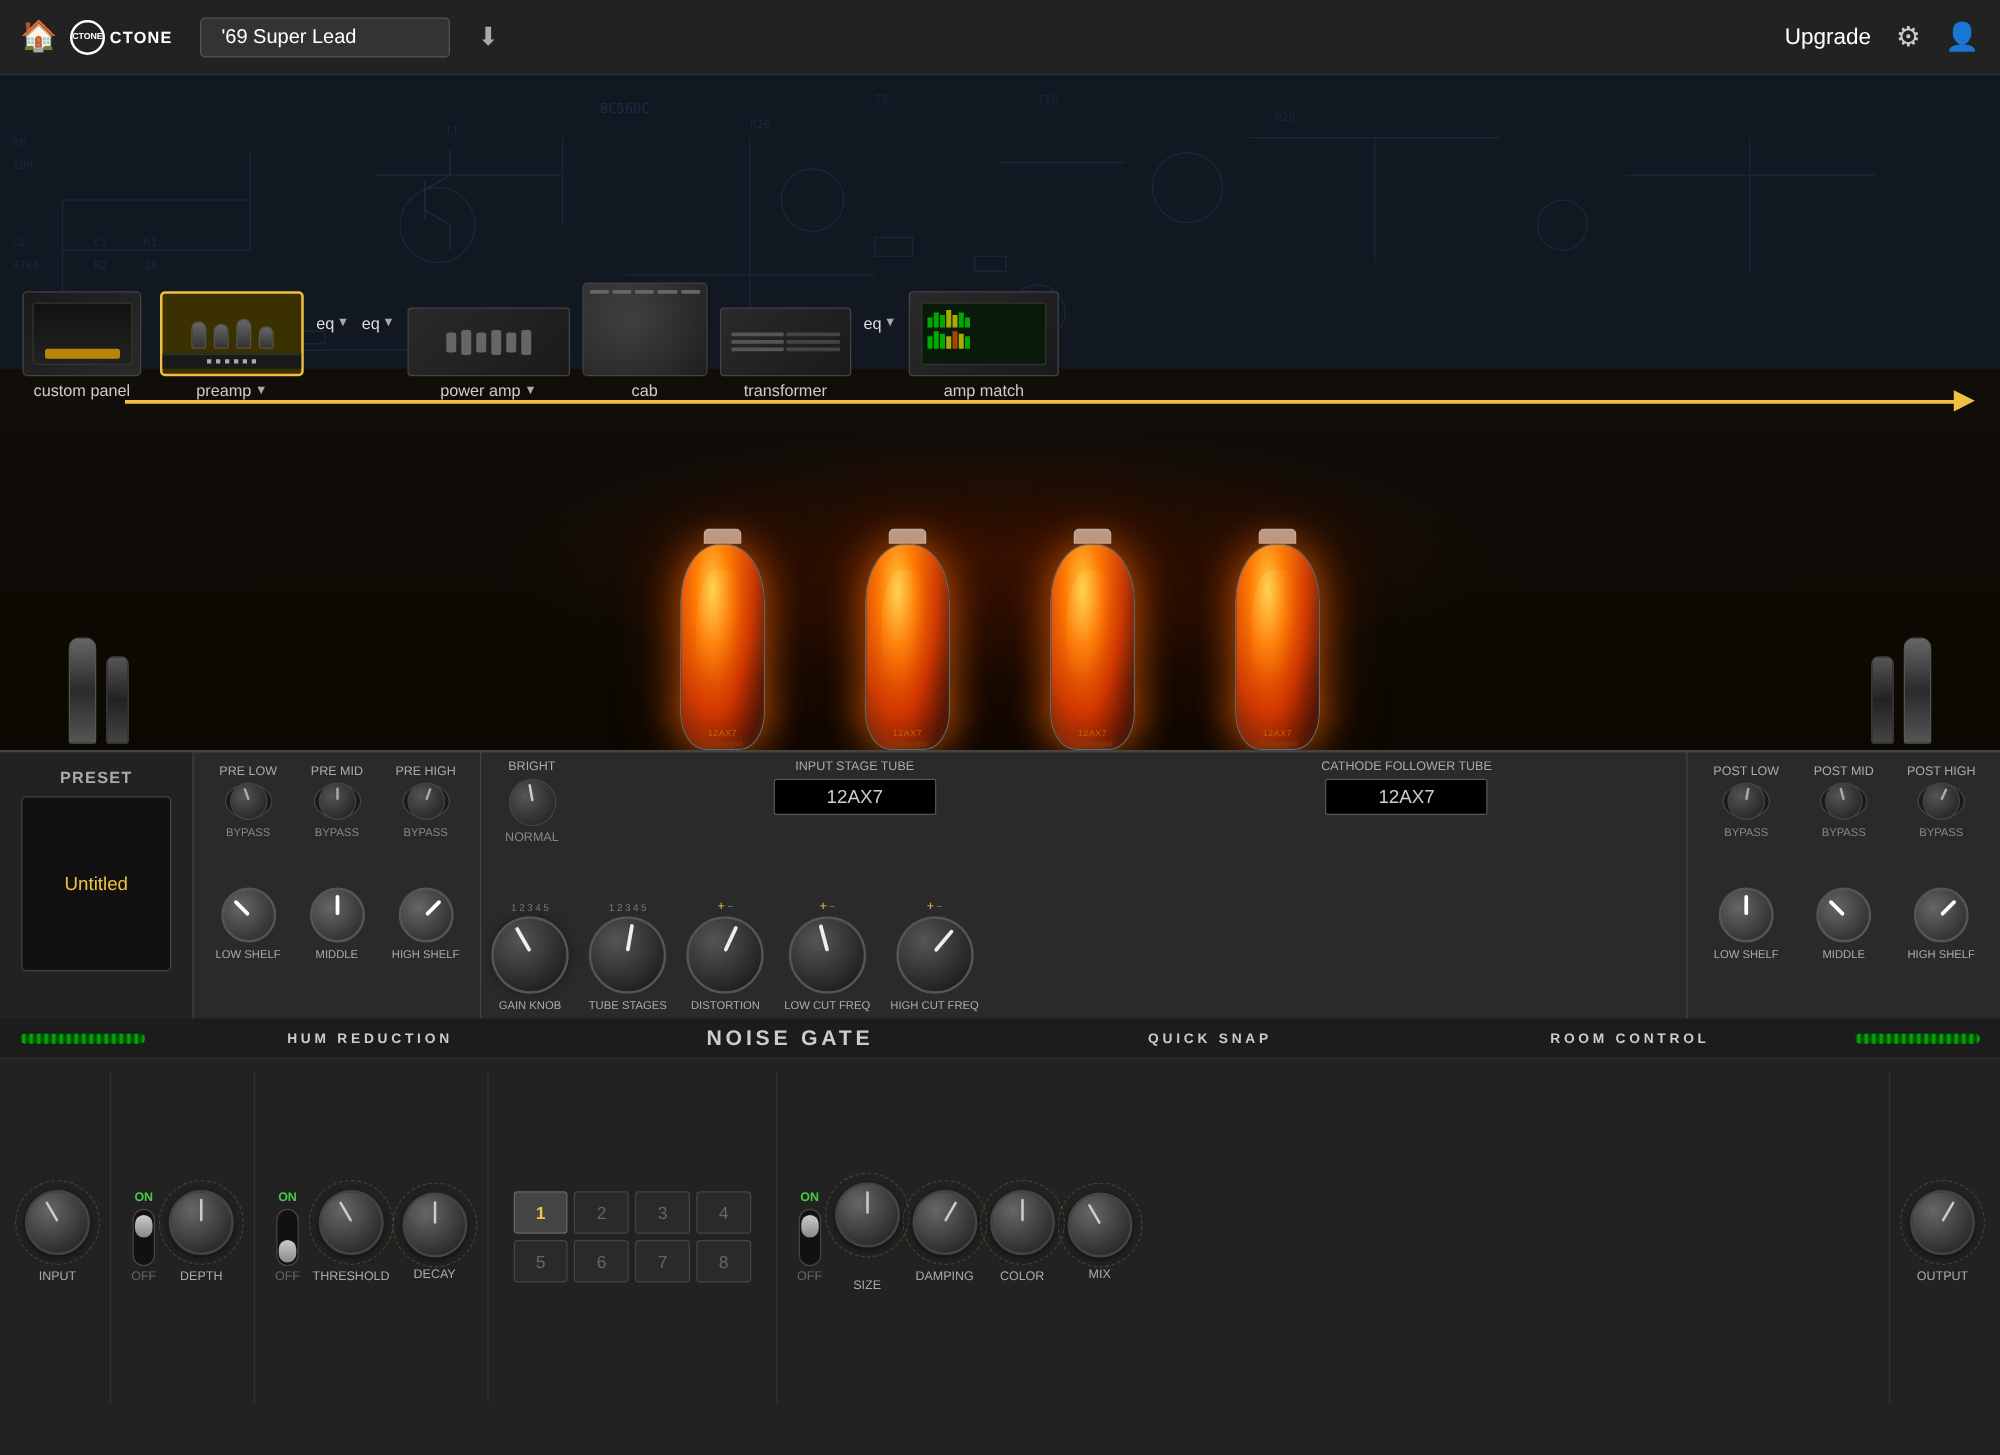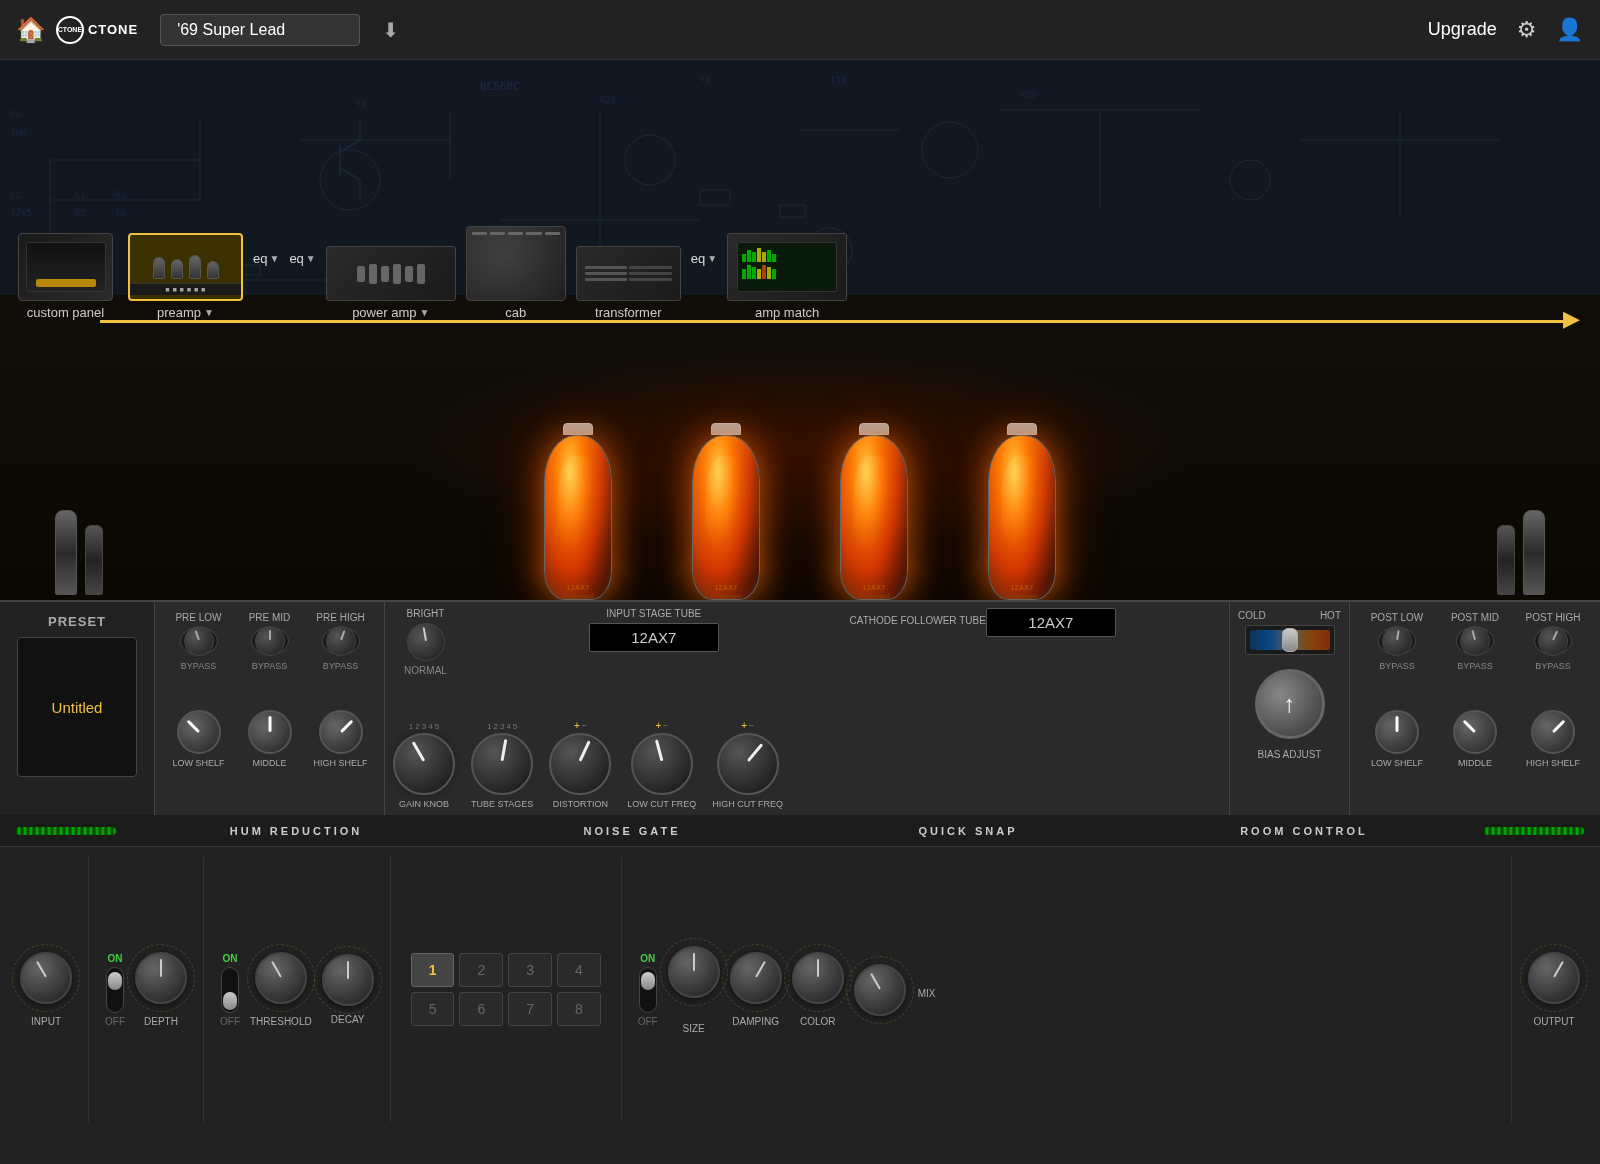--- a/index.html
+++ b/index.html
@@ -689,21 +689,21 @@
           <div style="position:absolute;width:2px;height:14px;background:#ccc;top:3px;left:50%;transform:translateX(-50%);border-radius:1px;transform-origin:50% 100%;transform:translateX(-50%) rotate(-10deg);"></div>
         </div>
         <div style="font-size:10px;color:#888;margin-top:4px;">NORMAL</div>
       </div>
 
       <div style="display:flex;flex-direction:column;align-items:center;flex:1;">
         <div style="font-size:10px;color:#aaa;margin-bottom:4px;text-align:center;">INPUT STAGE TUBE</div>
         <div style="background:#000;border:1px solid #555;color:#ccc;font-size:15px;padding:5px 14px;border-radius:2px;text-align:center;width:130px;">12AX7</div>
       </div>
 
-      <div style="display:flex;align-items:center;flex:1;">
+      <div style="display:flex;flex-direction:column;align-items:center;flex:1;justify-content:flex-end;">
         <div style="font-size:10px;color:#aaa;margin-bottom:4px;text-align:center;">CATHODE FOLLOWER TUBE</div>
         <div style="background:#000;border:1px solid #555;color:#ccc;font-size:15px;padding:5px 14px;border-radius:2px;text-align:center;width:130px;">12AX7</div>
       </div>
 
     </div>
 
     <div style="display:flex;align-items:flex-end;gap:16px;justify-content:flex-start;">
 
       <div style="display:flex;flex-direction:column;align-items:center;">
         <div style="display:flex;gap:2px;font-size:8px;color:#777;margin-bottom:2px;">
@@ -762,33 +762,20 @@
         </div>
         <div style="width:62px;height:62px;border-radius:50%;background:radial-gradient(circle at 35% 30%,#555,#111);border:2px solid #555;cursor:pointer;position:relative;">
           <div style="position:absolute;width:3px;height:22px;background:#eee;top:4px;left:50%;transform:translateX(-50%);border-radius:2px;transform-origin:50% 100%;transform:translateX(-50%) rotate(40deg);"></div>
         </div>
         <div style="font-size:9px;color:#aaa;margin-top:4px;text-align:center;">HIGH CUT FREQ</div>
       </div>
 
     </div>
   </div>
 
-  <div class="bias-section">
-    <div class="cold-hot-row">
-      <span>COLD</span>
-      <span>HOT</span>
-    </div>
-
-    <div style="width:90px;height:30px;background:#1a1a1a;border:1px solid #444;border-radius:3px;position:relative;margin-bottom:4px;">
-      <div style="position:absolute;inset:4px;background:linear-gradient(to right,#004488,#0066cc,#888,#cc6600,#cc3300);border-radius:2px;opacity:0.6;"></div>
-      <div style="position:absolute;top:2px;left:50%;transform:translateX(-50%);width:16px;height:24px;background:linear-gradient(to bottom,#ccc,#888);border-radius:6px;border:1px solid #aaa;"></div>
-    </div>
-    <div class="bias-knob-big"></div>
-    <div class="bias-label">BIAS ADJUST</div>
-  </div>
 
   <div class="post-section">
     <div class="pre-headers">
       <div class="col-header">POST LOW</div>
       <div class="col-header">POST MID</div>
       <div class="col-header">POST HIGH</div>
     </div>
     <div class="bypass-row">
       <div style="width:38px;height:28px;background:#1a1a1a;border:1px solid #444;border-radius:50%;display:flex;align-items:center;justify-content:center;">
         <div style="width:30px;height:30px;border-radius:50%;background:radial-gradient(circle at 35% 35%,#555,#1a1a1a);border:1px solid #444;position:relative;">
@@ -828,21 +815,21 @@
   </div>
 
 </div>
 
 <div class="bottom-section-wrapper">
 
   <div class="bottom-header-bar">
 
     <div style="width:100px;height:8px;background:repeating-linear-gradient(to right,#003300 0px,#00bb00 3px,#003300 6px);border-radius:4px;margin-right:12px;"></div>
     <div style="font-size:11px;letter-spacing:3px;color:#ccc;font-weight:bold;flex:1;text-align:center;">HUM REDUCTION</div>
-    <div style="font-size:11px;letter-spacing:3px;color:#ccc;font-weight:bold;flex:1;text-align:center;">NOISE GATE</div>
+    <div style="font-size:17px;letter-spacing:3px;color:#ccc;font-weight:bold;flex:1;text-align:center;">NOISE GATE</div>
     <div style="font-size:11px;letter-spacing:3px;color:#ccc;font-weight:bold;flex:1;text-align:center;">QUICK SNAP</div>
     <div style="font-size:11px;letter-spacing:3px;color:#ccc;font-weight:bold;flex:1;text-align:center;">ROOM CONTROL</div>
     <div style="width:100px;height:8px;background:repeating-linear-gradient(to right,#003300 0px,#00bb00 3px,#003300 6px);border-radius:4px;margin-left:12px;"></div>
   </div>
 
   <div style="display:flex;align-items:center;height:285px;padding:10px 12px;gap:4px;">
 
     <div style="display:flex;flex-direction:column;align-items:center;gap:4px;padding:0 8px;">
       <div style="position:relative;">
         <div style="position:absolute;top:-8px;left:-8px;right:-8px;bottom:-8px;border:1px dashed #f0c04033;border-radius:50%;"></div>
@@ -935,21 +922,21 @@
         </div>
         <div style="font-size:10px;color:#aaa;margin-top:8px;">DAMPING</div>
       </div>
       <div style="display:flex;flex-direction:column;align-items:center;gap:4px;">
         <div style="position:relative;">
           <div style="position:absolute;top:-8px;left:-8px;right:-8px;bottom:-8px;border:1px dashed #f0c04033;border-radius:50%;"></div>
           <div class="b-knob rot-center"></div>
         </div>
         <div style="font-size:10px;color:#aaa;margin-top:8px;">COLOR</div>
       </div>
-      <div style="display:flex;flex-direction:row;align-items:center;gap:12px;">
+      <div style="display:flex;flex-direction:column;align-items:center;gap:0;">
         <div style="position:relative;">
           <div style="position:absolute;top:-8px;left:-8px;right:-8px;bottom:-8px;border:1px dashed #f0c04033;border-radius:50%;"></div>
           <div class="b-knob rot-left"></div>
         </div>
         <div style="font-size:10px;color:#aaa;margin-top:8px;">MIX</div>
       </div>
     </div>
 
     <div class="b-divider"></div>
 

